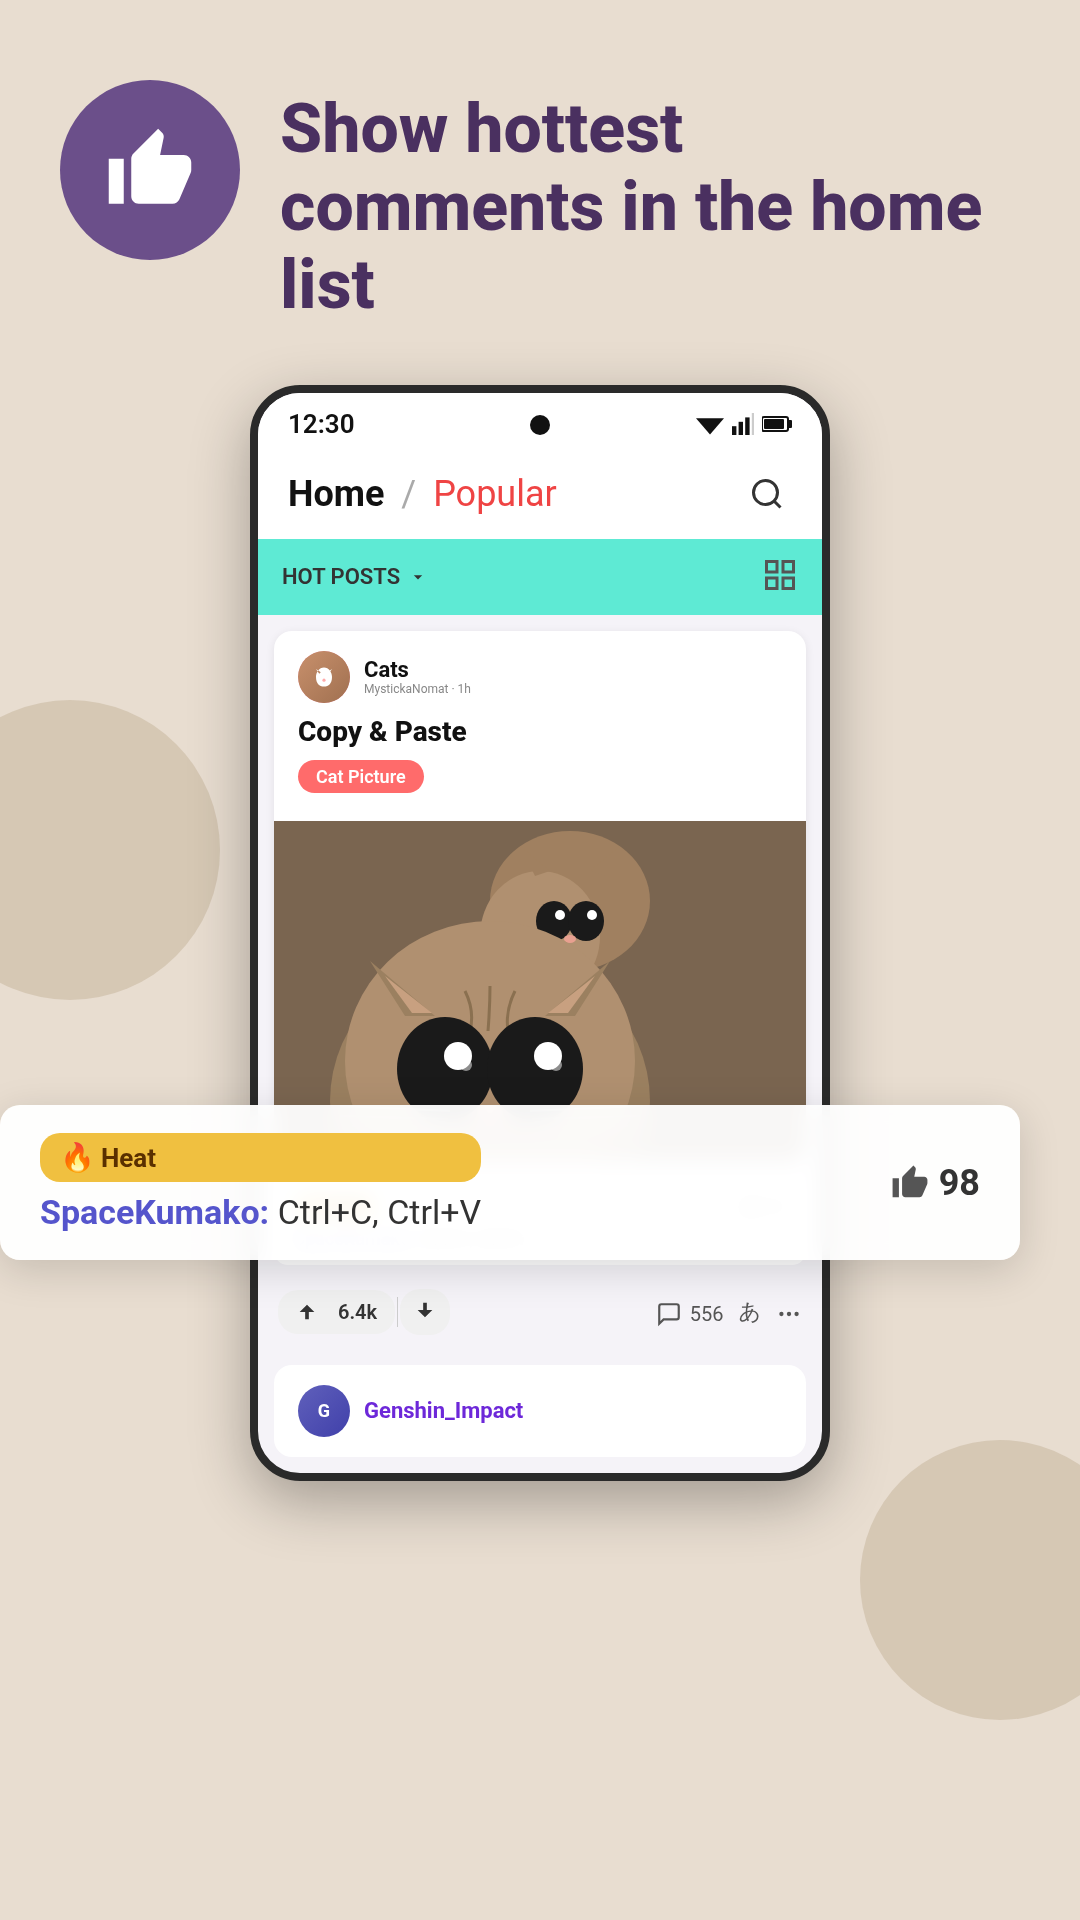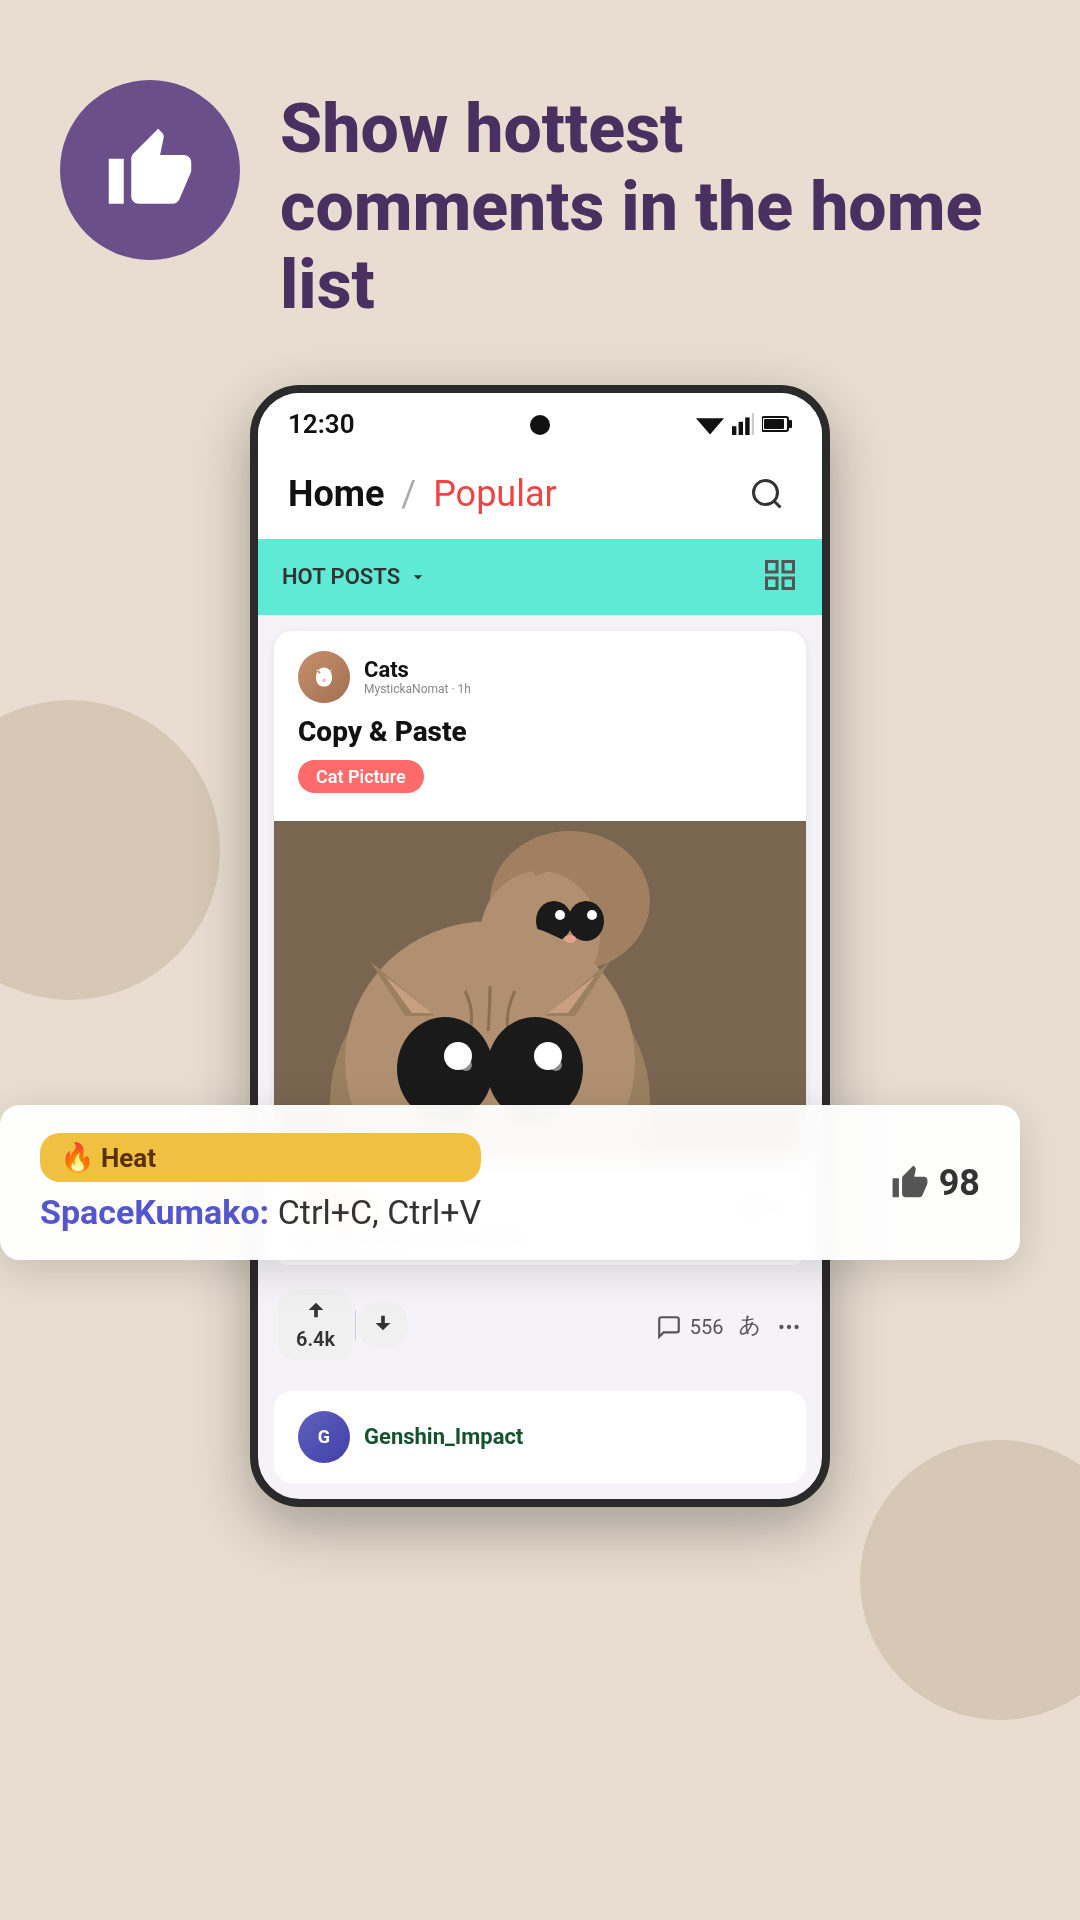--- a/index.html
+++ b/index.html
@@ -349,28 +349,27 @@
     .post-actions {
       display: flex;
       align-items: center;
       padding: 14px 20px;
       gap: 0;
     }
 
     .vote-btn {
       display: flex;
       align-items: center;
-      gap: 6px;
+      gap: 20px;
       background: #f0f0f0;
       border-radius: 20px;
       padding: 10px 18px;
       font-size: 20px;
       font-weight: 600;
       color: #333;
-      flex-direction: column;
     }
 
     .vote-divider {
       width: 1px;
       height: 30px;
       background: #ccc;
       margin: 0 2px;
     }
 
     .down-vote {
@@ -415,21 +414,21 @@
       justify-content: center;
       color: white;
       font-size: 18px;
       font-weight: bold;
       flex-shrink: 0;
     }
 
     .next-post-name {
       font-size: 22px;
       font-weight: 700;
-      color: #14532d;
+      color: #6d28d9;
     }
   </style>
 </head>
 <body>
 
 <div class="bg-circle-left"></div>
 <div class="bg-circle-right"></div>
 
 <div class="header-section">
   <div class="thumb-icon-circle">

